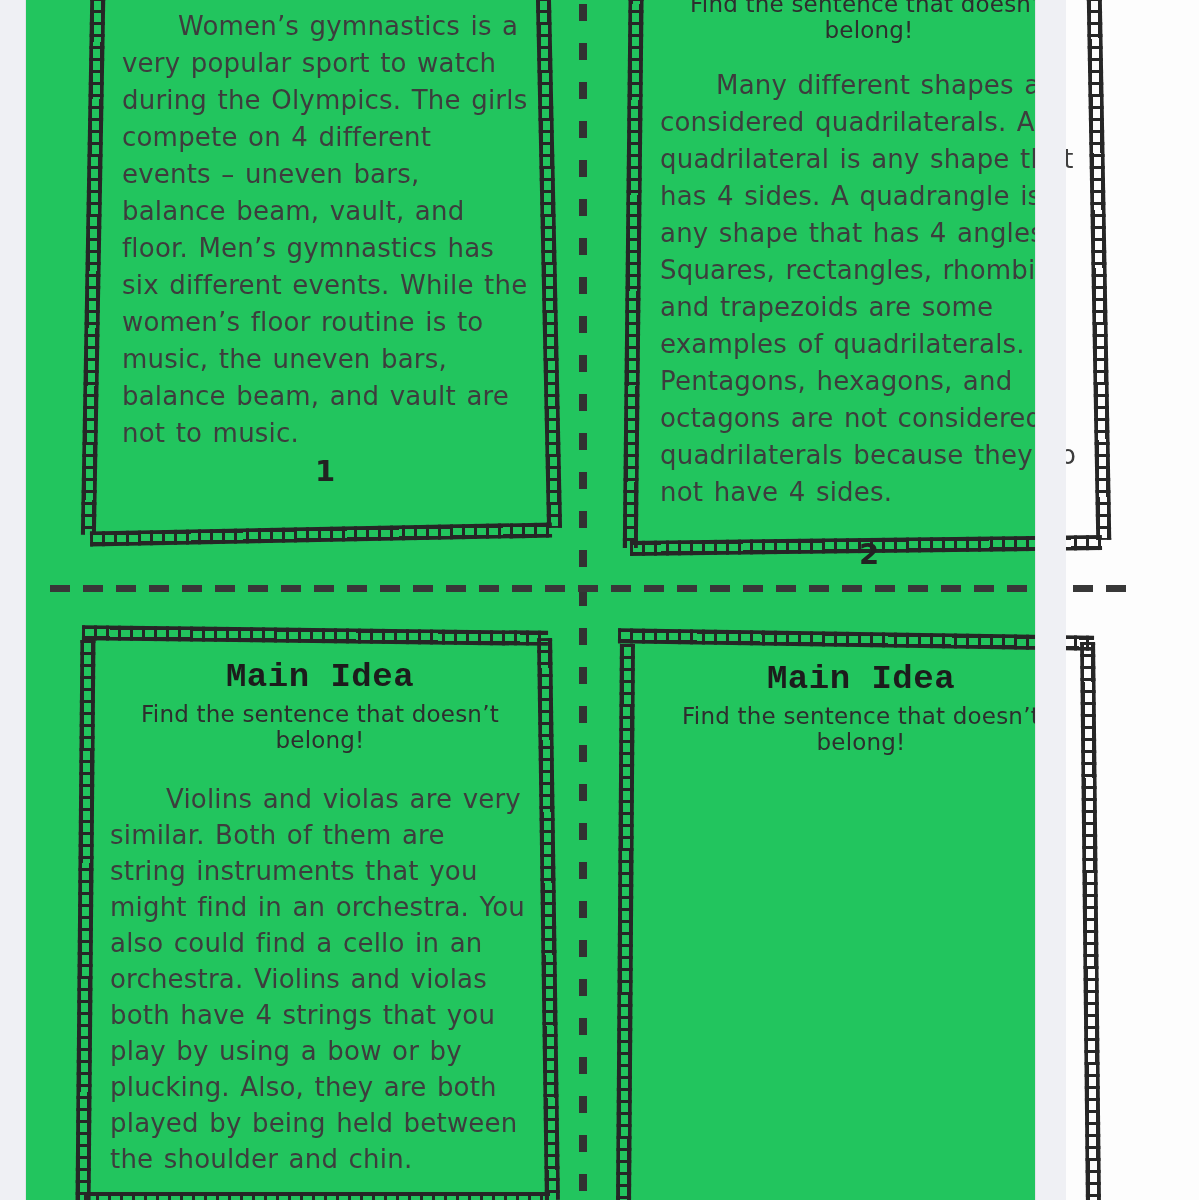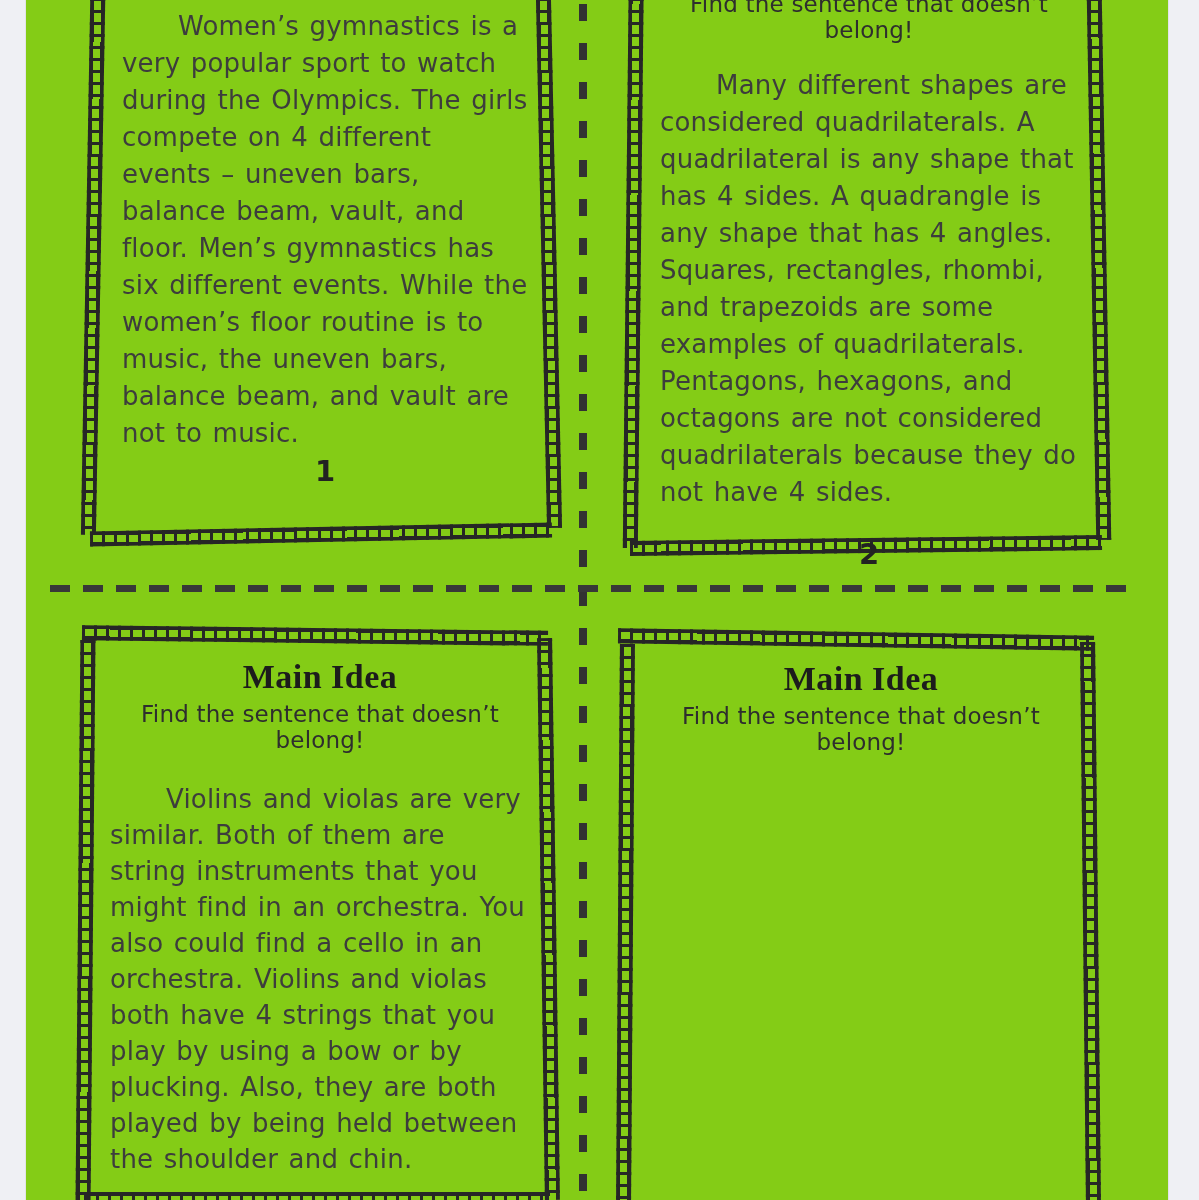--- a/index.html
+++ b/index.html
@@ -2,21 +2,21 @@
 <html><head>
 <meta charset="utf-8">
 <style>
   * { box-sizing: border-box; margin: 0; padding: 0; }
   html, body {
     width: 1199px; height: 1200px;
     overflow: hidden;
     background: #fdfdfd;
     font-family: "DejaVu Sans", sans-serif;
   }
-  .page { position: relative; width: 1199px; height: 1200px; background: #84cc16; }
+  .page { position: relative; width: 1066px; height: 1200px; background: #22c55e; }
 
   
   .margin-strip { position: absolute; top: 0; height: 100%; background: #eff0f4; z-index: 6; }
   .margin-strip.left  { left: 0;  width: 26px; border-right: 1px solid #e2e3e8; }
   .margin-strip.right { right: 0; width: 31px; border-left: 1px solid #e2e3e8; }
 
   
   .vdash {
     position: absolute; left: 579px; top: 4px; width: 8px; height: 1196px; z-index: 1;
     background: repeating-linear-gradient(180deg, #323232 0 17px, transparent 17px 39px);
@@ -37,21 +37,21 @@
   }
   .b.h {
     height: 15px;
     background:
       repeating-linear-gradient(90deg, #262626 0 3px, transparent 3px 12px),
       linear-gradient(180deg, #262626 0 4px, transparent 4px 11px, #262626 11px 15px);
   }
 
   .content { position: relative; color: #3e3e3e; }
   .title {
-    font-family: Liberation Serif, serif;
+    font-family: Liberation Mono, monospace;
     font-weight: 800; font-size: 34px; color: #1c1c1c;
     text-align: center; letter-spacing: 0.5px;
   }
   .subtitle {
     font-size: 23px; text-align: center; color: #2e2e2e;
     letter-spacing: 0.2px; line-height: 26px; margin-top: 5px;
   }
   .passage {
     font-size: 26px; line-height: 37px;
     letter-spacing: 0.2px; word-spacing: 2px;

